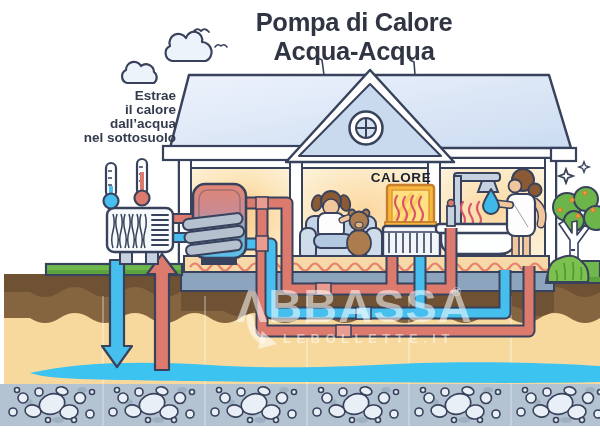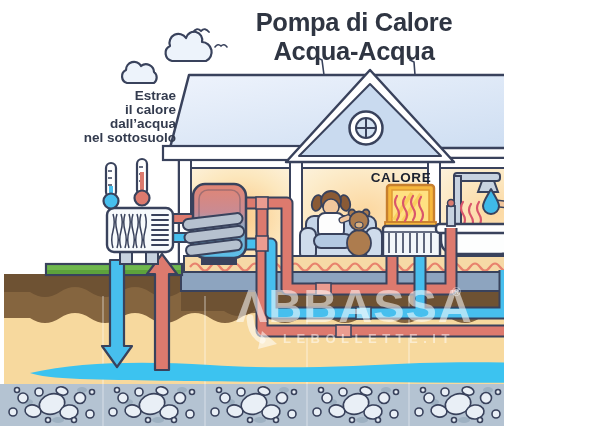--- a/index.html
+++ b/index.html
@@ -1,16 +1,16 @@
 <!DOCTYPE html>
 <html><head>
 <meta charset="utf-8">
 <style>
   html,body{margin:0;padding:0;background:#fff;}
-  .stage{position:relative;width:504px;height:432px;background:#ffffff;overflow:hidden;}
+  .stage{position:relative;width:600px;height:432px;background:#ffffff;overflow:hidden;}
   svg{display:block;font-family:"Liberation Sans",sans-serif;}
   .t-title{font-size:25.5px;font-weight:bold;fill:#2f3542;letter-spacing:-0.3px;}
   .t-anno{font-size:13.5px;font-weight:bold;fill:#333b4e;}
   .t-calore{font-size:13.5px;font-weight:bold;fill:#1b2130;letter-spacing:.6px;}
   .t-wm{font-size:47px;font-weight:bold;fill:rgba(255,255,255,.55);letter-spacing:1px;}
   .t-wm-reg{font-size:12px;font-weight:bold;fill:rgba(255,255,255,.55);}
   .t-wm-sub{font-size:13px;font-weight:bold;fill:rgba(255,255,255,.5);letter-spacing:5.5px;}
 </style>
 </head>
 <body>

